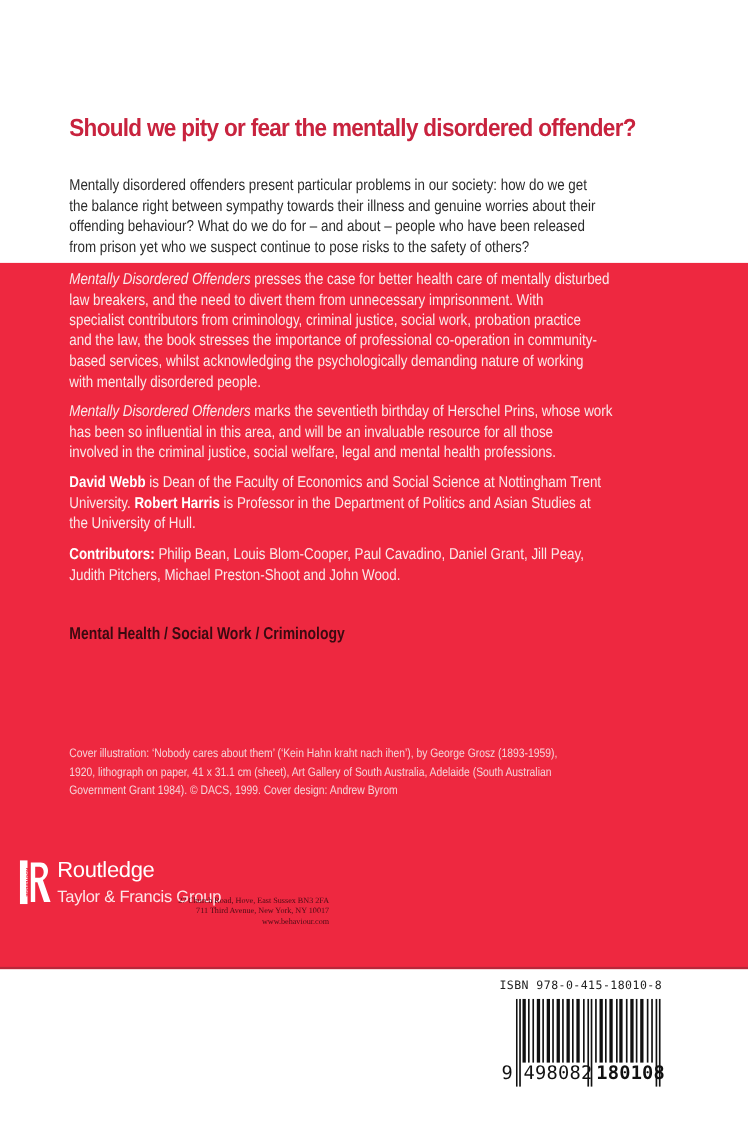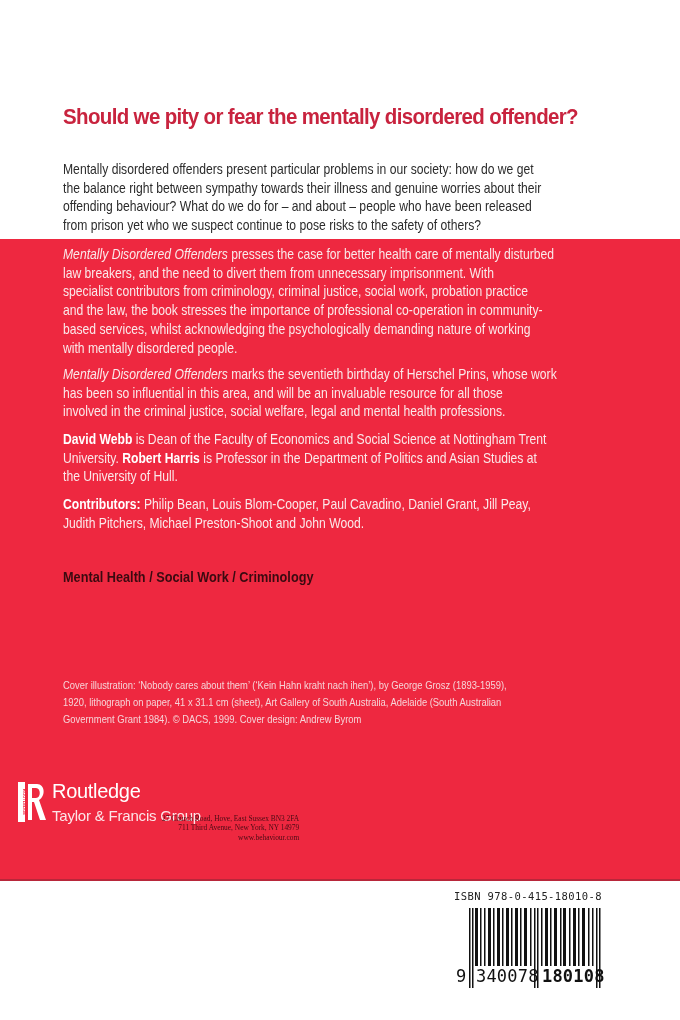--- a/index.html
+++ b/index.html
@@ -135,21 +135,21 @@
     <rect x="0" y="0" width="7" height="40" fill="#ffffff"></rect>
     <text x="5.3" y="20" font-size="4.2" font-family="Liberation Sans, sans-serif" font-weight="bold" fill="#ee2840" text-anchor="middle" transform="rotate(90 5.3 20)">ROUTLEDGE</text>
     <path d="M10 2 L19 2 C27 2 28 14 21 18 L28 38 L22 38 L16 20 L14 20 L14 38 L10 38 Z M14 6 L14 16 L18 16 C23 16 23 6 18 6 Z" fill="#ffffff"></path>
   </svg>
   <div class="logo-name">Routledge</div>
   <div class="logo-group">Taylor &amp; Francis Group</div>
 </div>
 
 <div class="address">
   <span>27 Church Road, Hove, East Sussex BN3 2FA</span>
-  <span>711 Third Avenue, New York, NY 14979</span>
+  <span>711 Third Avenue, New York, NY 10017</span>
   <span>www.behaviour.com</span>
 </div>
 
 <div class="barcode-box">
   <div class="isbn-text">ISBN 978-0-415-18010-8</div>
   <svg class="bars" viewBox="0 0 140 80" width="140" height="80">
     <g fill="#111">
       <rect x="0" y="0" width="1.5" height="80"></rect>
       <rect x="3" y="0" width="1.5" height="80"></rect>
       <rect x="6" y="0" width="3" height="58"></rect>
@@ -178,16 +178,16 @@
       <rect x="109" y="0" width="1.5" height="58"></rect>
       <rect x="113" y="0" width="3" height="58"></rect>
       <rect x="119" y="0" width="1.5" height="58"></rect>
       <rect x="123" y="0" width="1.5" height="58"></rect>
       <rect x="127" y="0" width="1.5" height="80"></rect>
       <rect x="130" y="0" width="1.5" height="80"></rect>
     </g>
   </svg>
   <div class="ean-digits">
     <span class="first">9</span>
-    <span class="grp1">340078</span>
+    <span class="grp1">498082</span>
     <span class="grp2">180108</span>
   </div>
 </div>
 
 </body></html>

